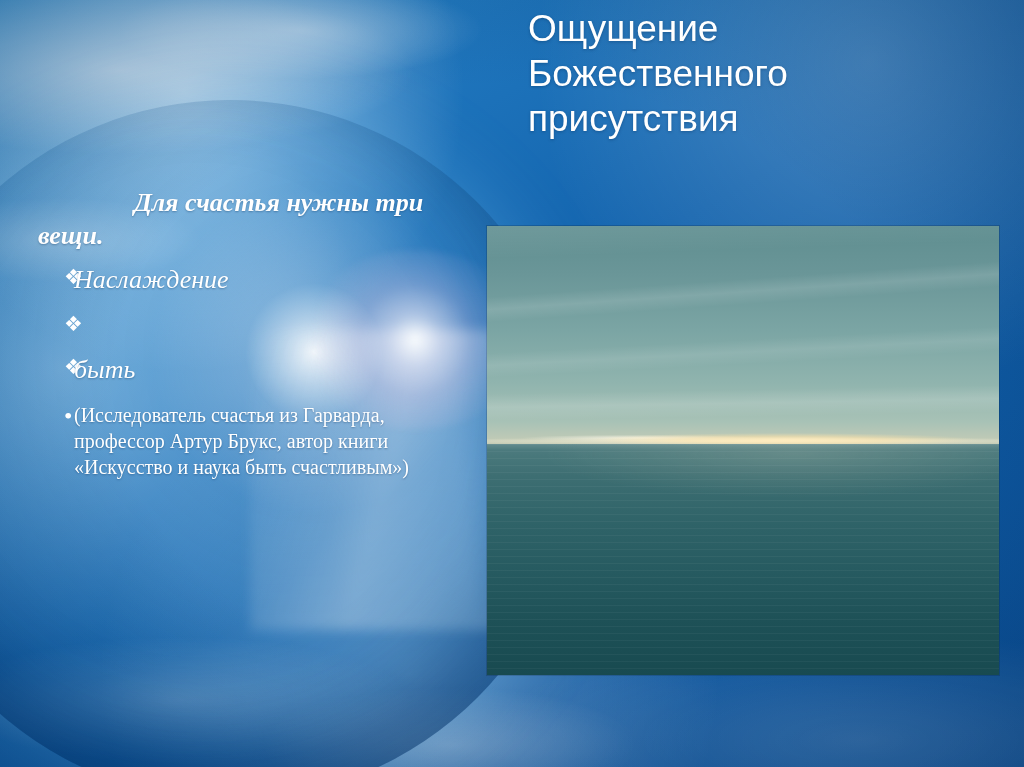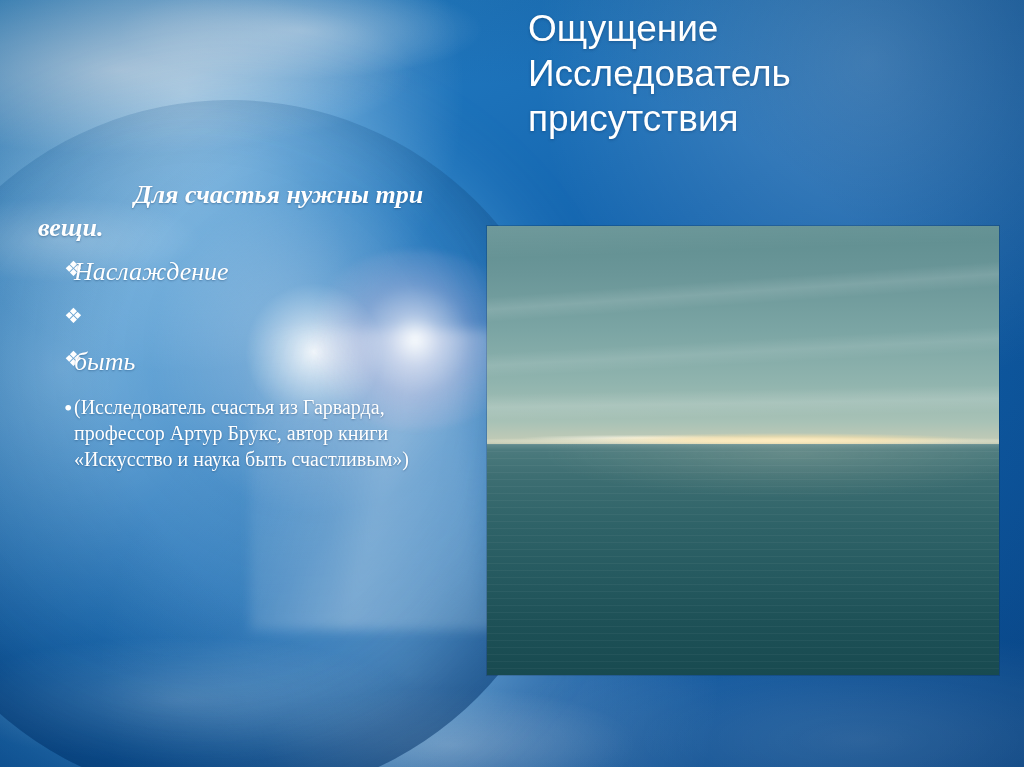--- a/index.html
+++ b/index.html
@@ -91,21 +91,21 @@
     line-height: 1.22;
     font-family: "Liberation Sans", sans-serif;
     text-shadow: 0 1px 3px rgba(0,40,80,0.35);
     white-space: pre-line;
   }
 
   
   .body-block {
     position: absolute;
     left: 38px;
-    top: 178px;
+    top: 186px;
     width: 450px;
     color: #ffffff;
     font-family: "Liberation Serif", serif;
   }
   .lead {
     font-size: 26px;
     font-style: italic;
     font-weight: bold;
     line-height: 1.28;
     text-indent: 96px;
@@ -217,21 +217,21 @@
 <div id="slide">
 
   <div class="bg-base"></div>
   <div class="bg-streaks"></div>
   <div class="bg-sphere"></div>
   <div class="bg-wisp"></div>
   <div class="bg-glow"></div>
   <div class="bg-vignette"></div>
 
   <div class="title">Ощущение
-Исследователь
+Божественного
 присутствия</div>
 
   <div class="body-block">
 
     <p class="lead">Для счастья нужны три вещи.</p>
 
     <div class="bullet-row">
       <span class="bullet-marker">❖</span>
       <span class="bullet-text">Наслаждение</span>
     </div>

